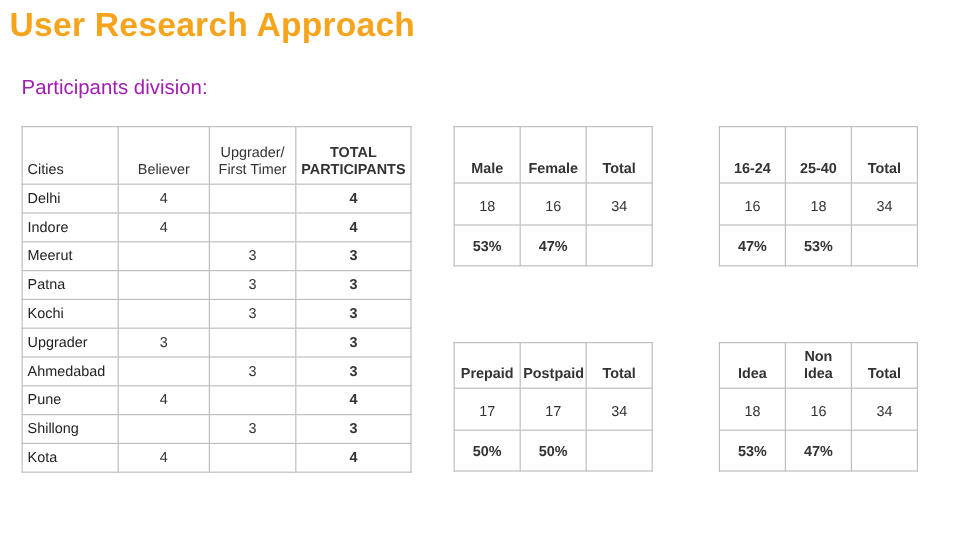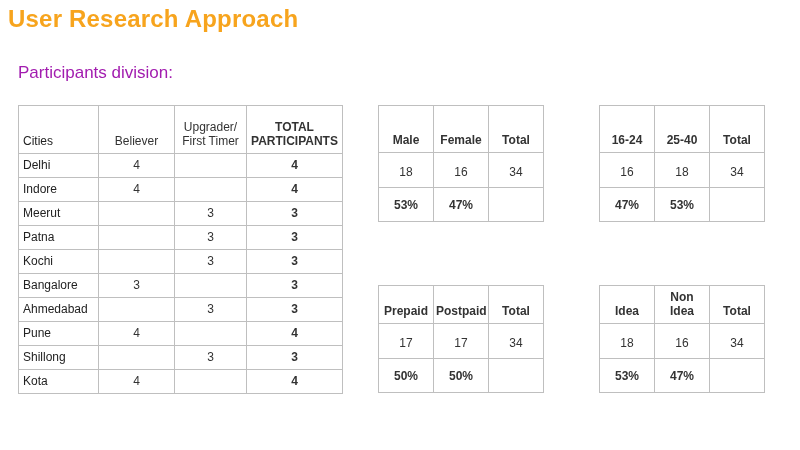--- a/index.html
+++ b/index.html
@@ -7,21 +7,21 @@
   body {
     width: 800px; height: 450px;
     background: #ffffff;
     font-family: "Liberation Sans", sans-serif;
     position: relative;
     overflow: hidden;
     color: #1b1b1b;
   }
   .title {
     position: absolute; left: 8px; top: 5px;
-    font-size: 24px; font-weight: 700;
+    font-size: 28px; font-weight: 700;
     color: #F7A41D;
     letter-spacing: 0.2px;
   }
   .subtitle {
     position: absolute; left: 18px; top: 63px;
     font-size: 17px; color: #a21caf;
   }
   table.tbl {
     position: absolute;
     border-collapse: collapse;
@@ -108,21 +108,21 @@
     <td>3</td>
     <td class="bold">3</td>
   </tr>
   <tr>
     <td class="left">Kochi</td>
     <td></td>
     <td>3</td>
     <td class="bold">3</td>
   </tr>
   <tr>
-    <td class="left">Bangalore</td>
+    <td class="left">Upgrader</td>
     <td>3</td>
     <td></td>
     <td class="bold">3</td>
   </tr>
   <tr>
     <td class="left">Ahmedabad</td>
     <td></td>
     <td>3</td>
     <td class="bold">3</td>
   </tr>

